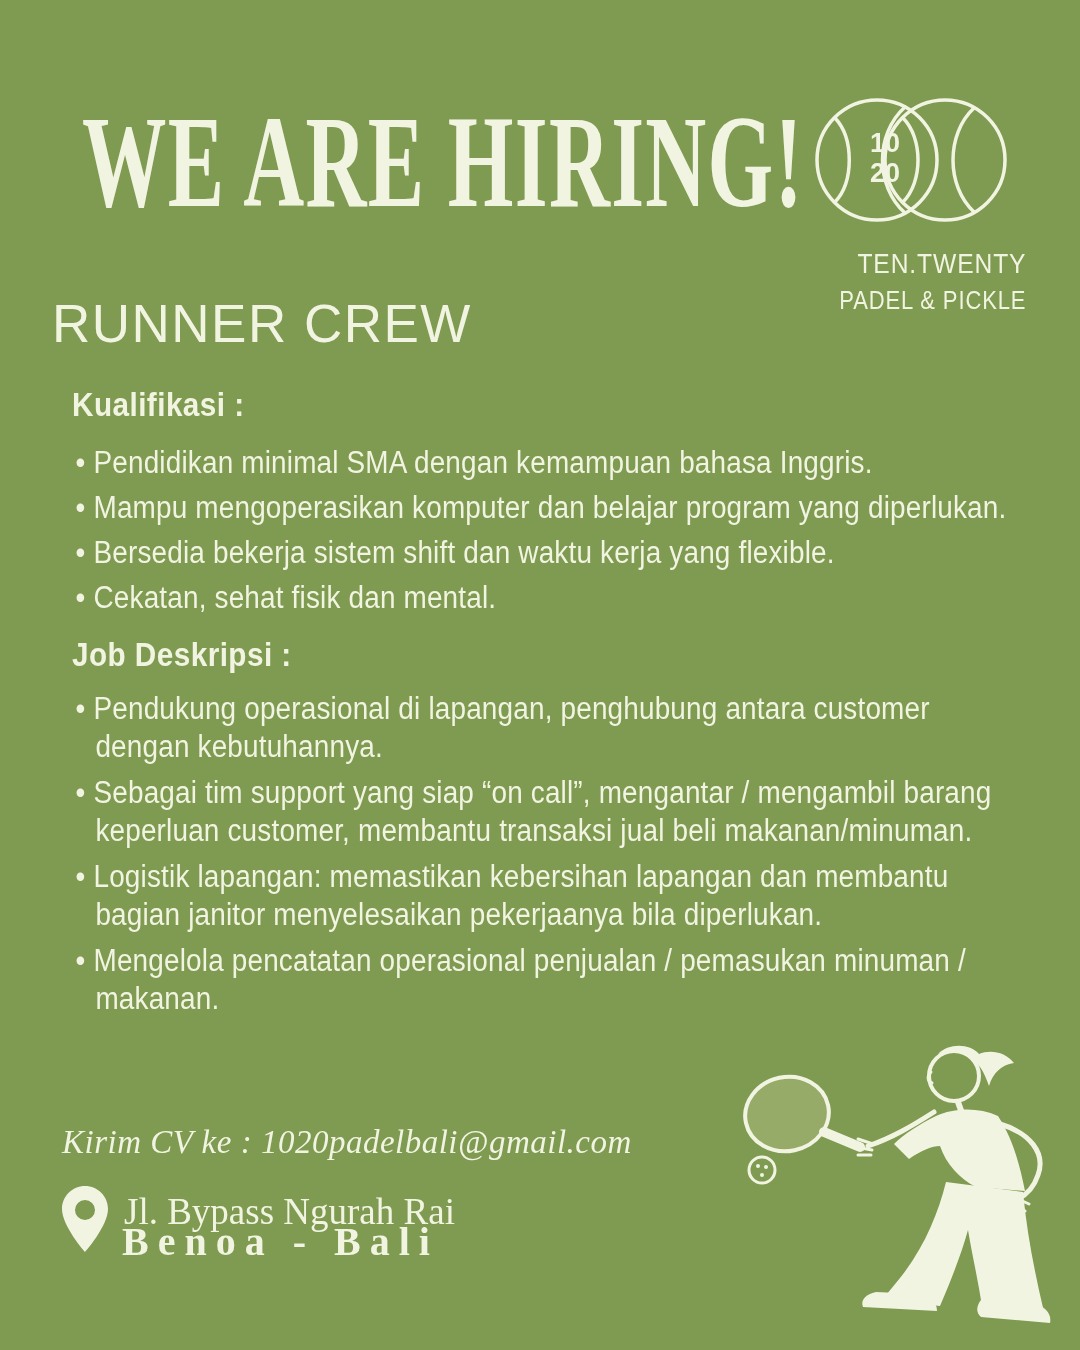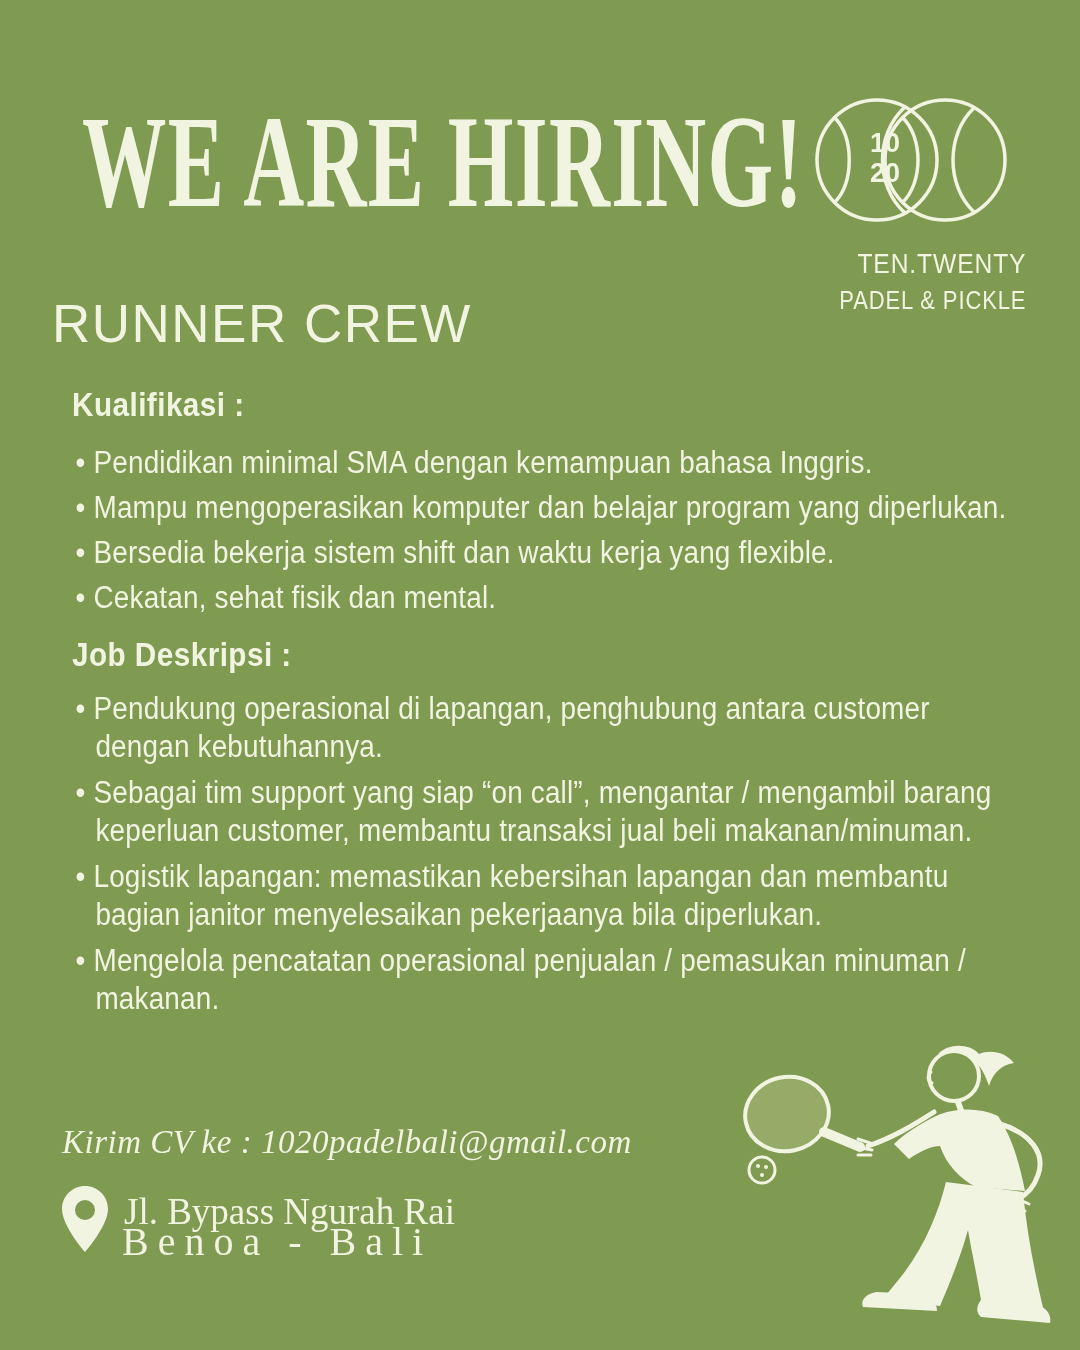--- a/index.html
+++ b/index.html
@@ -93,20 +93,21 @@
   .location-street {
     left: 124px; top: 1190px;
     font-family: "Liberation Serif", serif;
     font-size: 37px;
   }
   .location-city {
     left: 122px; top: 1218px;
     font-family: "Liberation Serif", serif;
     font-size: 40px;
     letter-spacing: 9px;
+    font-weight: bold;
   }
 
   
   .player { right: 18px; bottom: 10px; }
 </style>
 </head>
 <body>
 
 <div class="abs title">WE ARE HIRING!</div>
 

